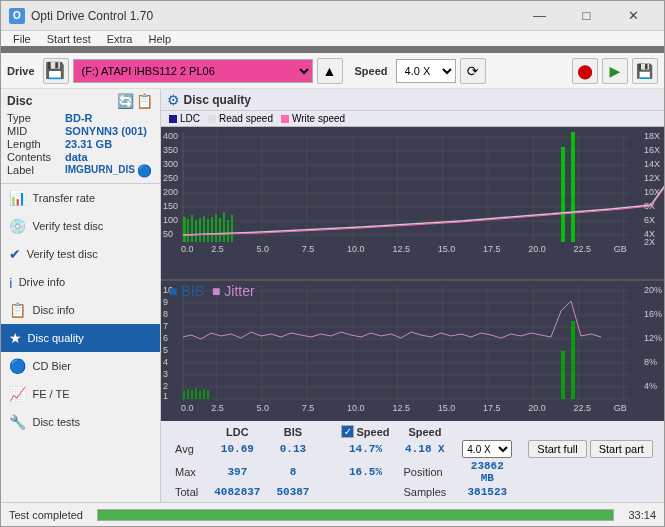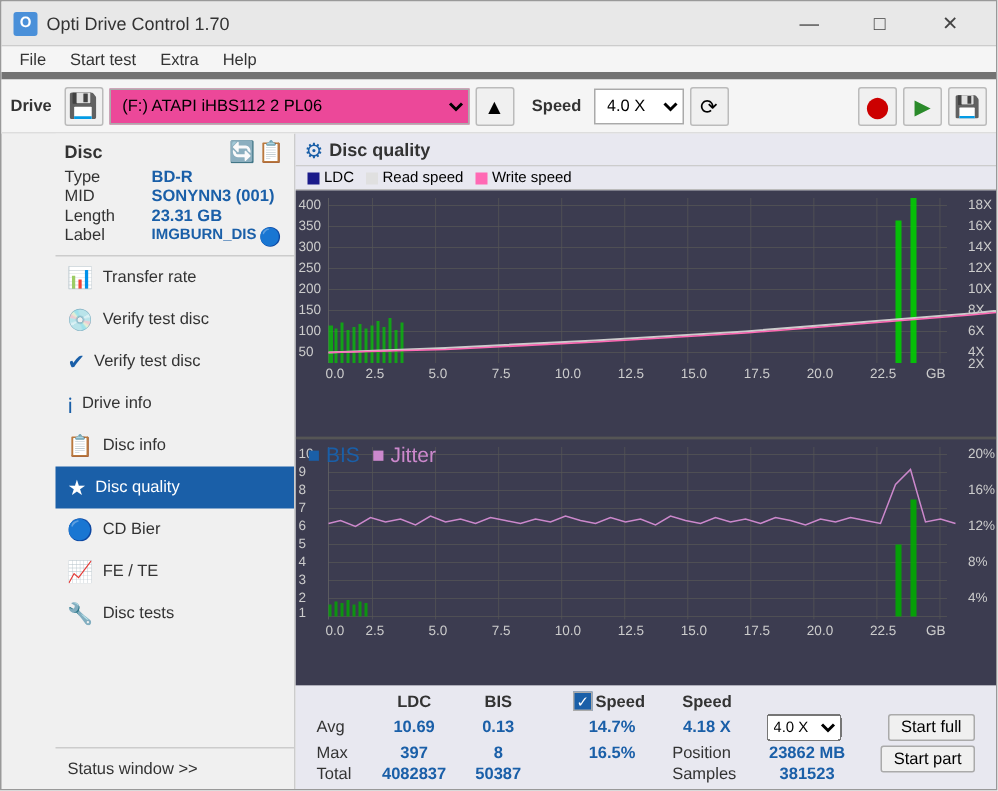--- a/index.html
+++ b/index.html
@@ -20,21 +20,21 @@
     .titlebar-controls { display: flex; gap: 2px; }
     .titlebar-btn { width: 45px; height: 30px; display: flex; align-items: center; justify-content: center; cursor: pointer; font-size: 13px; color: #444; }
 
     
     .menubar {
       background: #f5f5f5;
       height: 22px;
       display: flex;
       align-items: center;
       padding: 0 4px;
-      border-bottom: 5px solid #737373;
+      border-bottom: 7px solid #737373;
     }
     .menu-item { padding: 2px 8px; cursor: pointer; font-size: 11px; color: #333; }
 
     
     .toolbar {
       background: #f5f5f5;
       height: 36px;
       display: flex;
       align-items: center;
       padding: 0 6px;
@@ -152,36 +152,36 @@
       margin-right: 8px;
     }
     .progress-bar-fill {
       height: 100%;
       background: #4caf50;
     }
     .statusbar-time { font-size: 11px; color: #333; }
 
     
     .window { width: 665px; height: 527px; display: flex; flex-direction: column; border: 1px solid #999; }
-    .main-area { display: flex; flex: 1; overflow: hidden; padding-left: 36px; }
+    .main-area { display: flex; flex: 1; overflow: hidden; }
     .left-panel { width: 160px; min-width: 160px; background: #f0f0f0; border-right: 1px solid #ccc; display: flex; flex-direction: column; }
     .right-panel { flex: 1; display: flex; flex-direction: column; overflow: hidden; }
 
     .bottom-bar { height: 24px; background: #f0f0f0; border-top: 1px solid #ccc; display: flex; align-items: center; padding: 0 8px; gap: 6px; flex-shrink: 0; }
 
     
     .stat-table-area {
       background: #e8e8f0;
       padding: 3px 6px 3px 6px;
       flex-shrink: 0;
     }
     .stat-table { border-collapse: collapse; font-size: 11px; width: 100%; }
     .stat-table td { padding: 1px 8px; }
     .stat-table .col-label { font-weight: bold; color: #333; text-align: center; }
-    .stat-table .col-val { color: #1a5fa8; font-weight: bold; text-align: center; }
+    .stat-table .col-val { color: #1a5fa8; font-weight: bold; text-align: center; font-family: Liberation Mono, monospace; }
     .stat-table .row-label { color: #333; font-weight: normal; }
     .checkbox-fake { width: 13px; height: 13px; border: 1px solid #aaa; background: #1a5fa8; display: flex; align-items: center; justify-content: center; color: white; font-size: 10px; }
 
     .start-btn {
       background: #f0f0f0;
       border: 1px solid #aaa;
       padding: 2px 8px;
       font-size: 11px;
       cursor: pointer;
       border-radius: 2px;
@@ -250,20 +250,24 @@
         </div>
         <div class="disc-row">
           <span class="disc-key">MID</span>
           <span class="disc-val">SONYNN3 (001)</span>
         </div>
         <div class="disc-row">
           <span class="disc-key">Length</span>
           <span class="disc-val">23.31 GB</span>
         </div>
         <div class="disc-row">
+          <span class="disc-key">Contents</span>
+          <span class="disc-val">data</span>
+        </div>
+        <div class="disc-row">
           <span class="disc-key">Label</span>
           <span class="disc-val" style="font-size:10px;">IMGBURN_DIS</span>
           <span style="font-size:12px; margin-left:2px; cursor:pointer;">🔵</span>
         </div>
       </div>
 
       <div class="nav-menu">
         <div class="nav-item">
           <span class="nav-icon">📊</span>
           <span>Transfer rate</span>
@@ -295,23 +299,20 @@
         <div class="nav-item">
           <span class="nav-icon">📈</span>
           <span>FE / TE</span>
         </div>
         <div class="nav-item">
           <span class="nav-icon">🔧</span>
           <span>Disc tests</span>
         </div>
       </div>
 
-      <div class="status-window-btn">
-        <span>Status window &gt;&gt;</span>
-      </div>
     </div>
 
     <div class="right-panel">
 
       <div style="background:#d8d8e8; border-bottom:1px solid #bbb;">
         <div class="disc-quality-header">
           <span class="disc-quality-icon">⚙</span>
           <span class="disc-quality-title">Disc quality</span>
         </div>
         <div class="chart-legend">
@@ -513,21 +514,21 @@
               <td class="col-val">0.13</td>
               <td></td>
               <td class="col-val">14.7%</td>
               <td class="col-val" style="padding-left:6px;">4.18 X</td>
               <td>
                 <select style="font-size:10px; height:18px; width:50px;">
                   <option>4.0 X</option>
                 </select>
               </td>
               <td rowspan="3" style="vertical-align:top; padding-left:8px;">
-                <div style="display:flex; flex-direction:column; gap:3px;align-items:flex-end;">
+                <div style="display:flex; flex-direction:row; gap:3px;">
                   <button class="start-btn">Start full</button>
                   <button class="start-btn">Start part</button>
                 </div>
               </td>
             </tr>
             <tr>
               <td class="row-label">Max</td>
               <td class="col-val">397</td>
               <td class="col-val">8</td>
               <td></td>
@@ -544,13 +545,20 @@
               <td class="row-label" style="padding-left:6px;">Samples</td>
               <td class="col-val">381523</td>
             </tr>
           </tbody>
             </table>
         </div>
       </div>
     </div>
   </div>
 
+  <div class="bottom-bar">
+    <span class="statusbar-text">Test completed</span>
+    <div class="progress-bar-container">
+      <div class="progress-bar-fill" style="width:100%;"></div>
+    </div>
+    <span class="statusbar-time">33:14</span>
+  </div>
 </div>
 
 </body></html>

